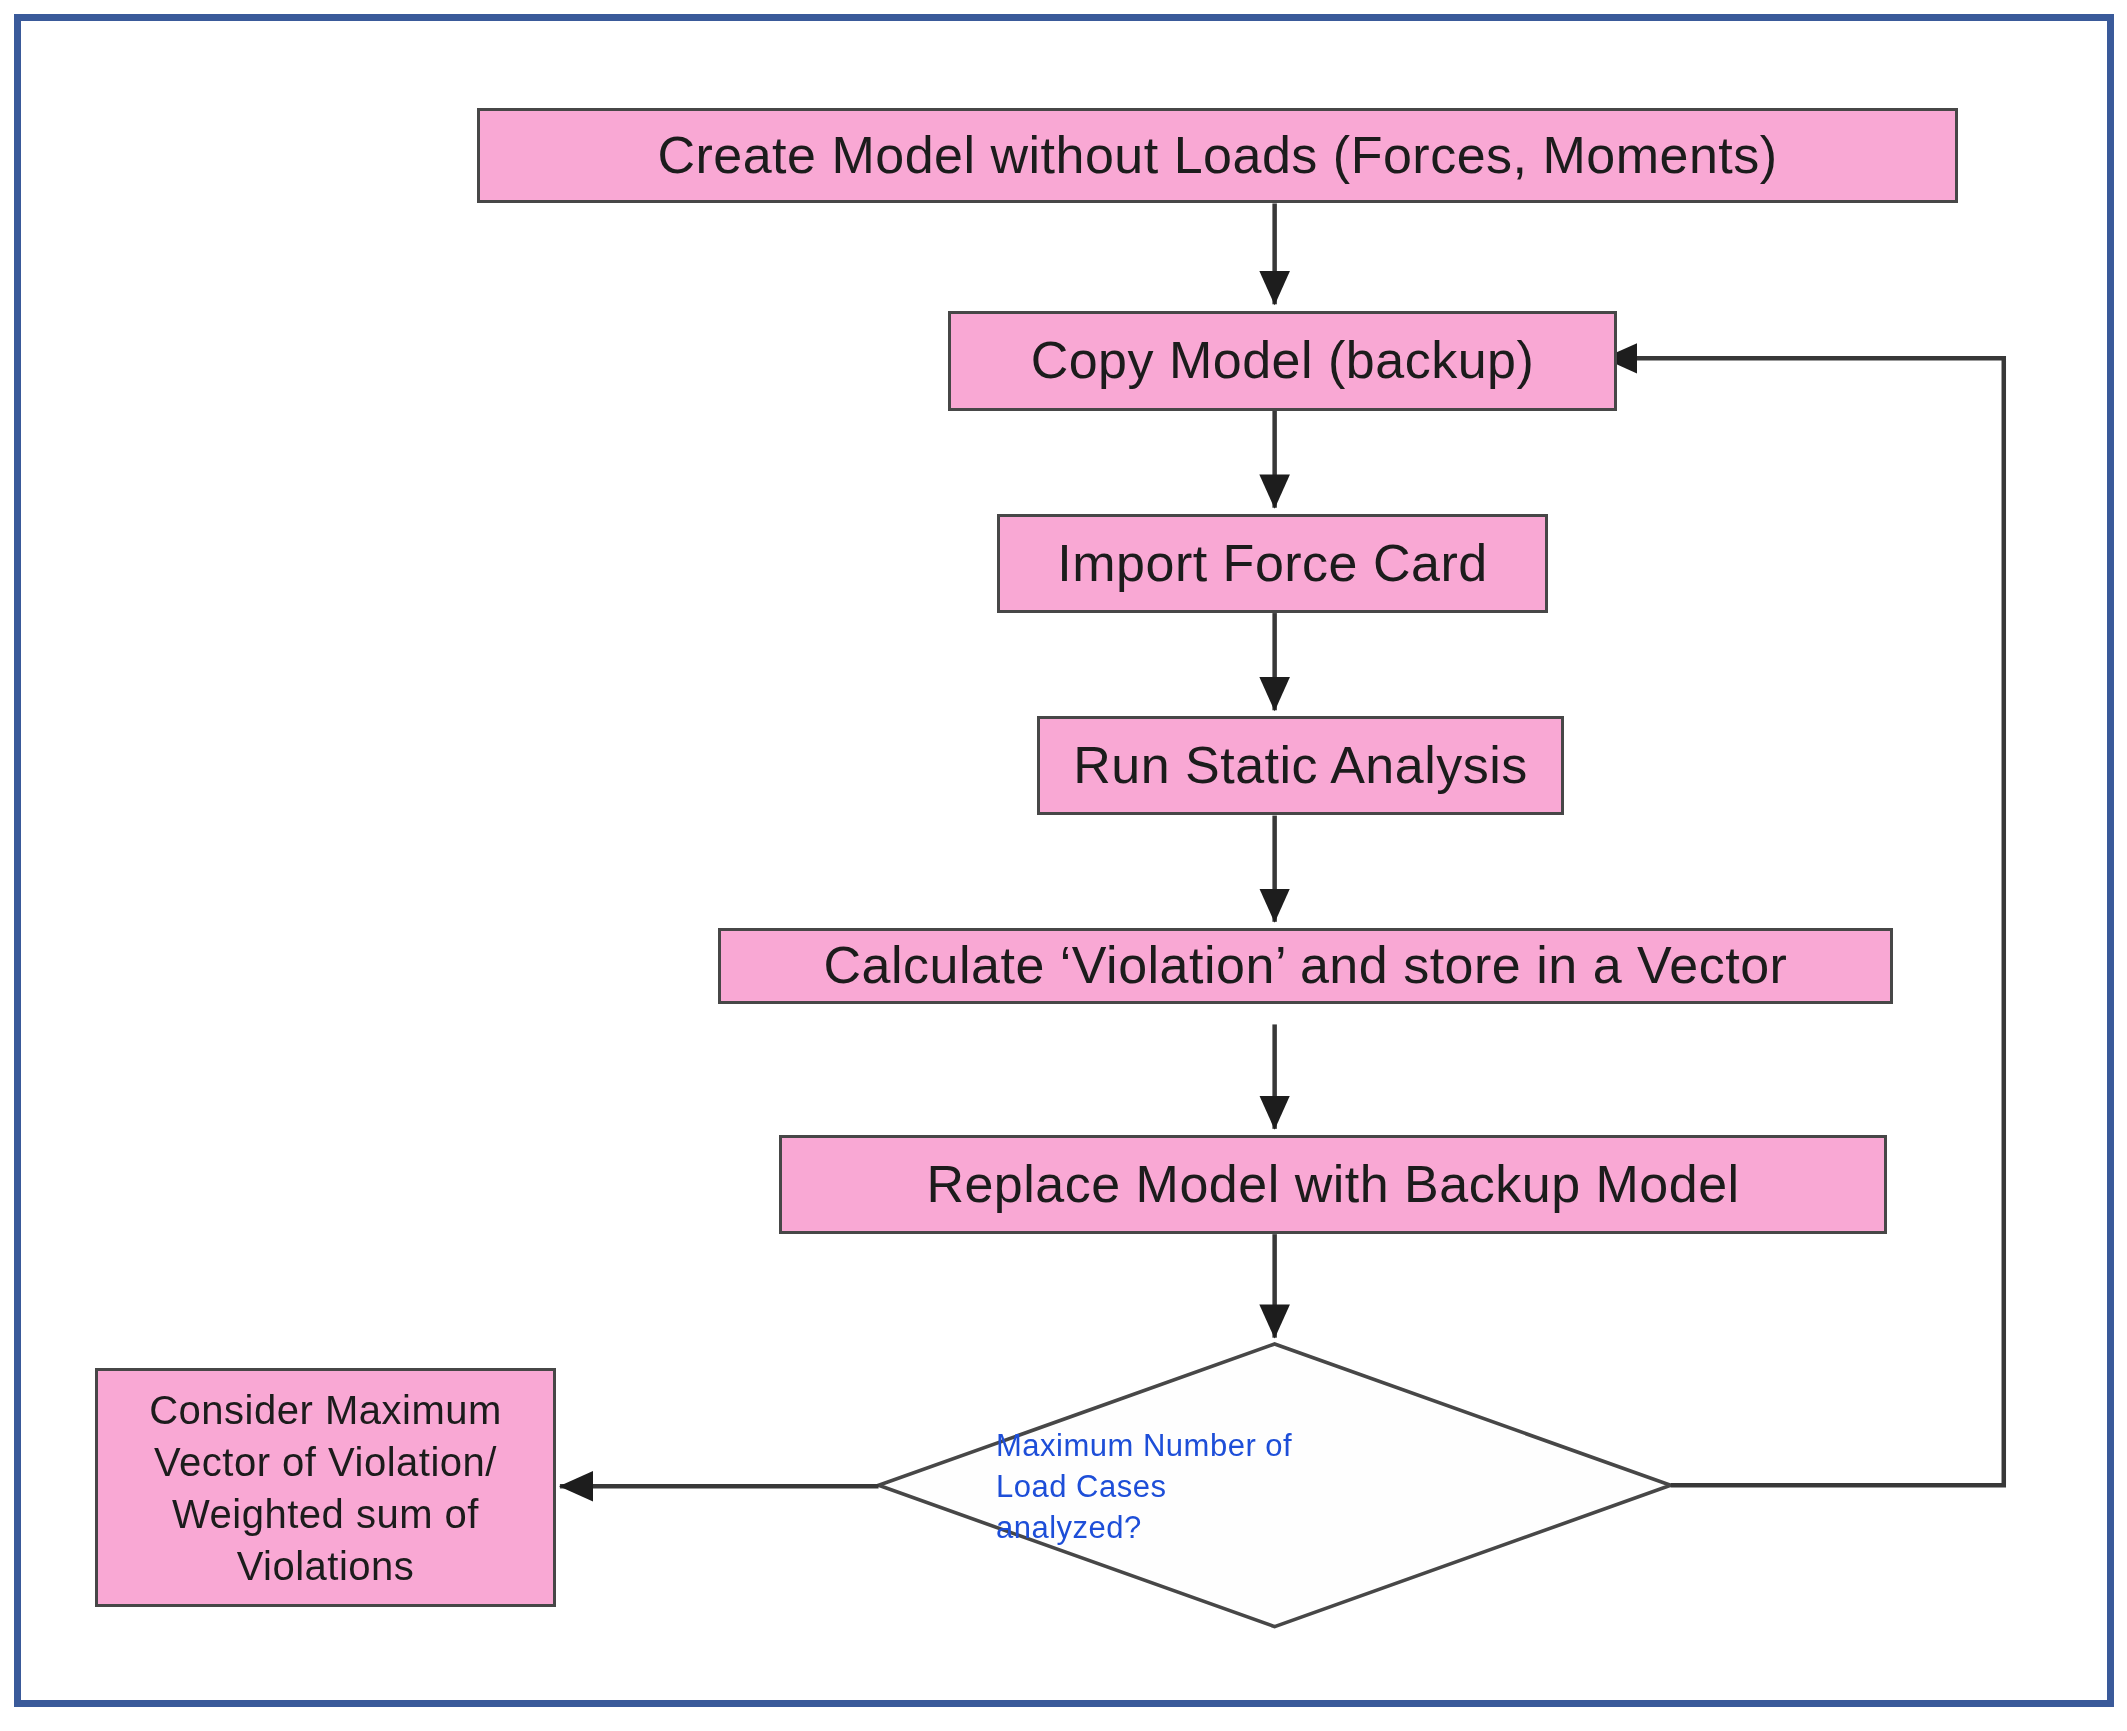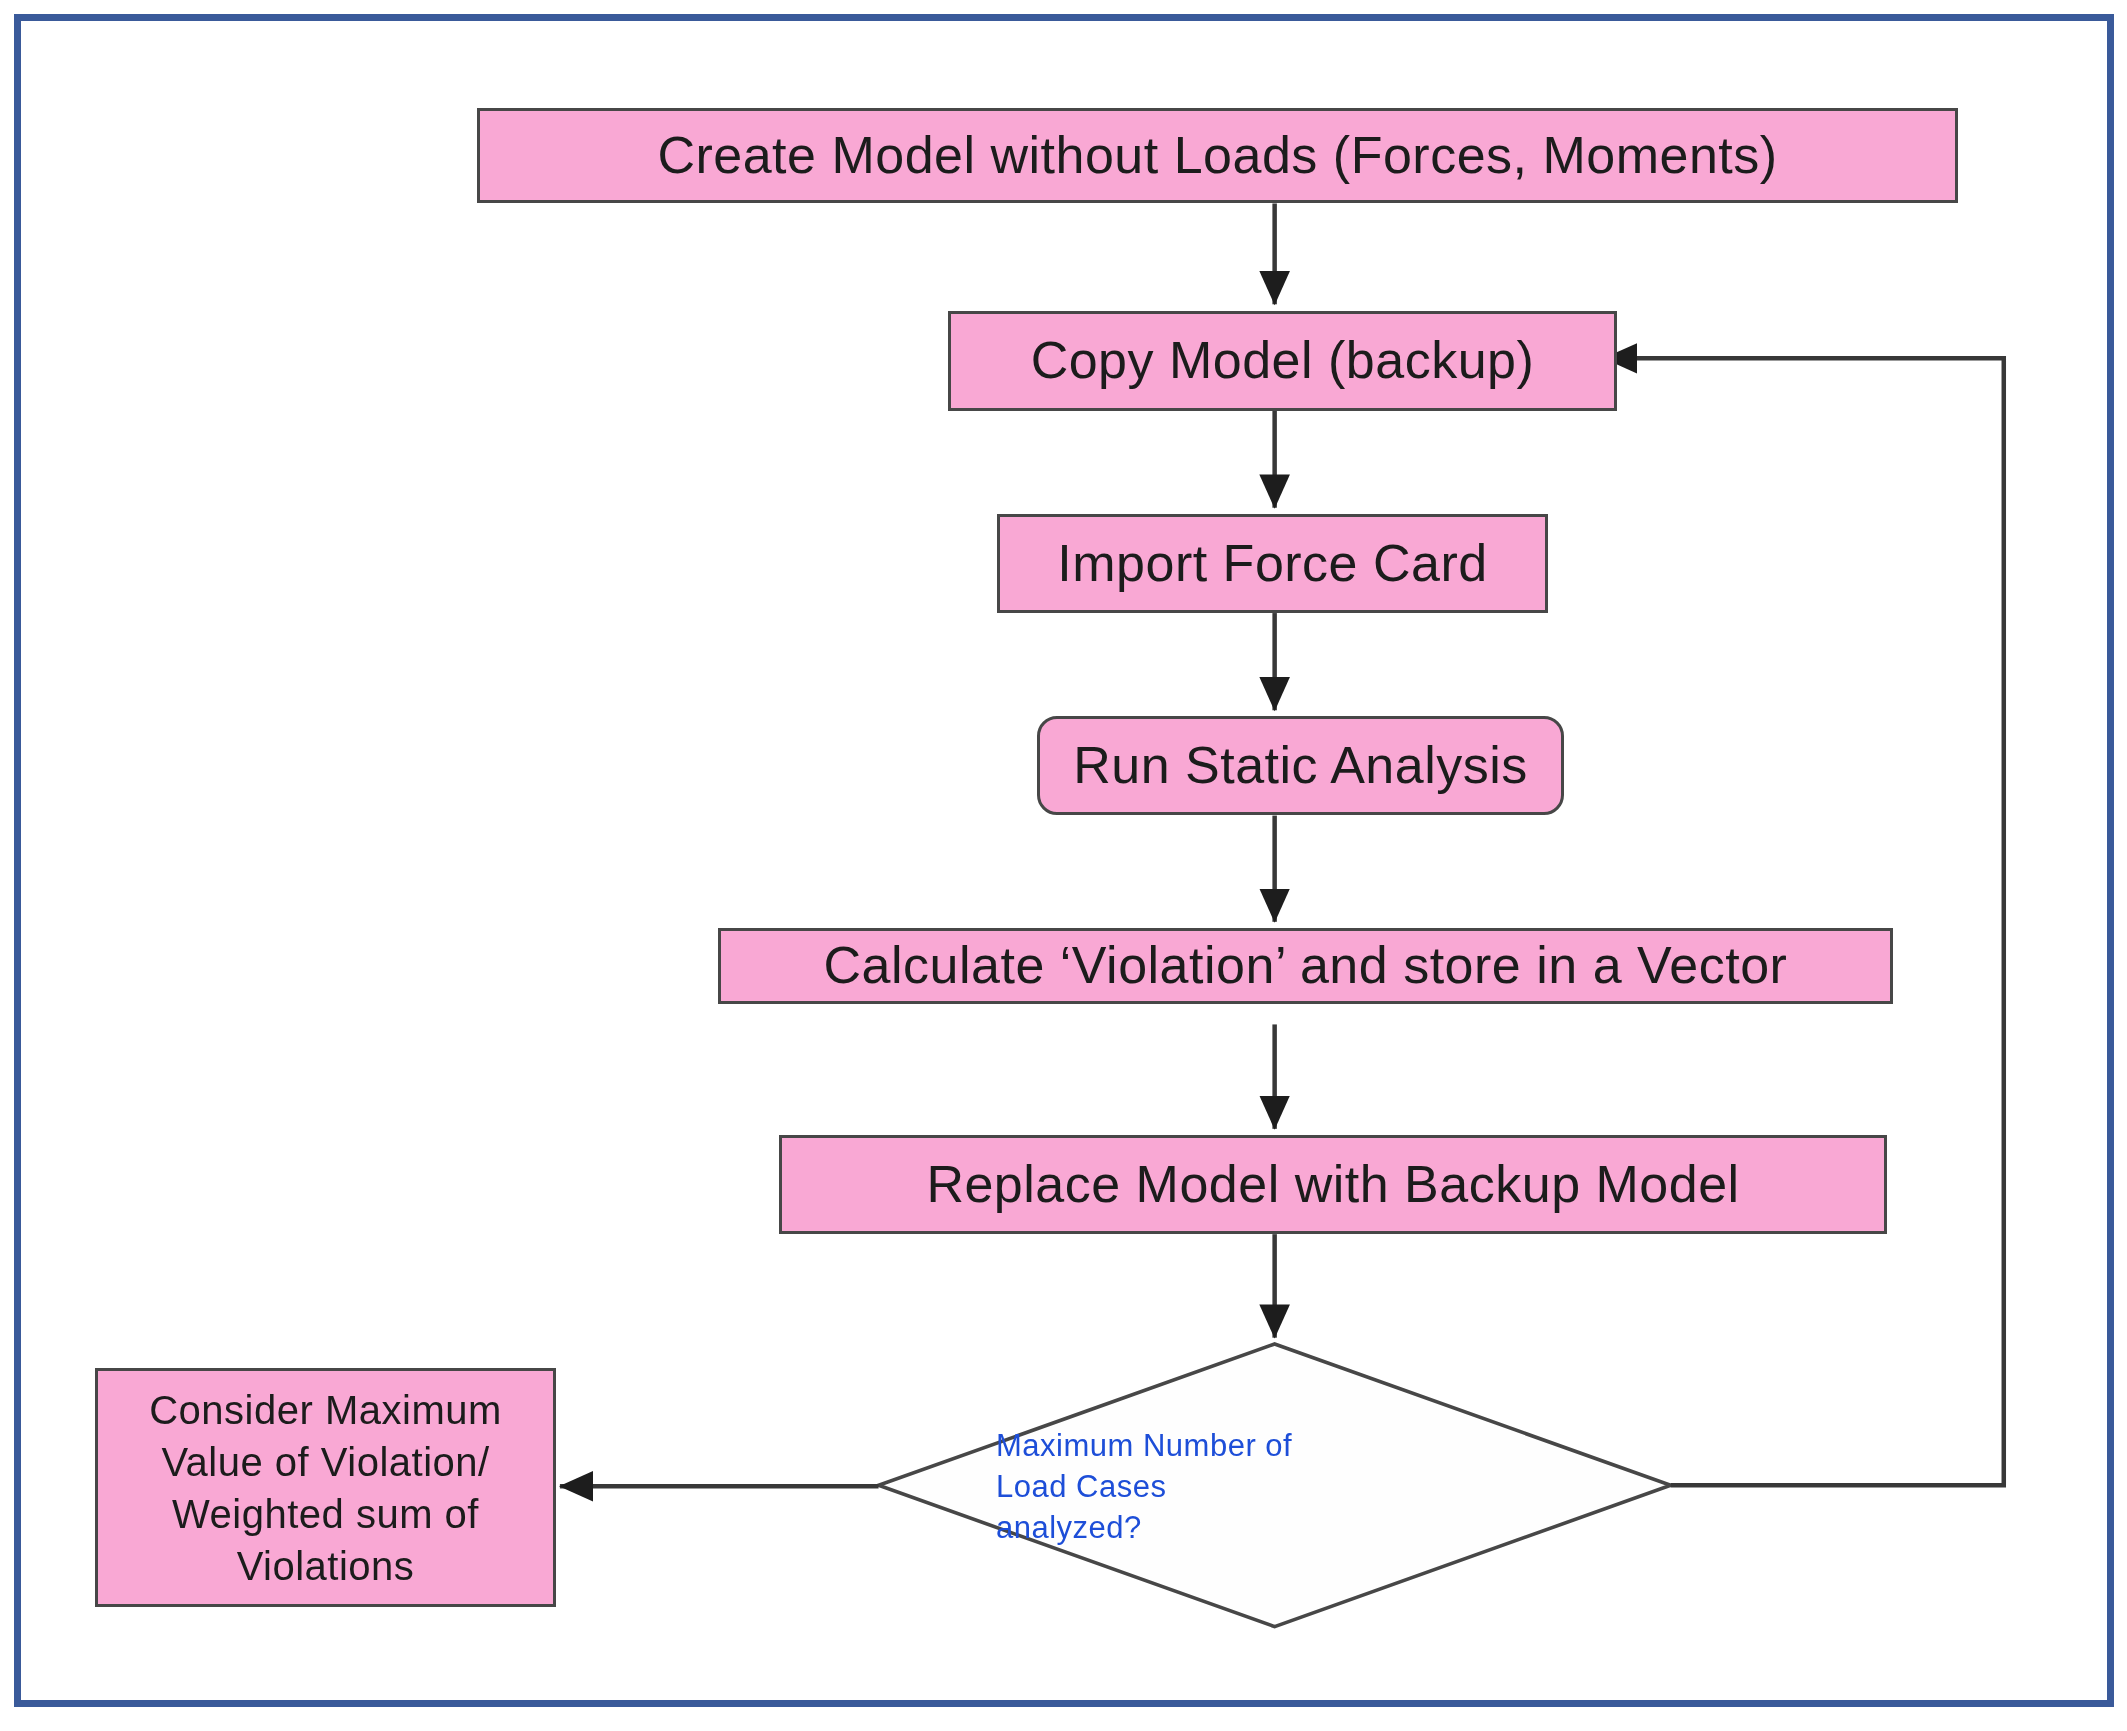--- a/index.html
+++ b/index.html
@@ -101,28 +101,28 @@
 
     <polyline class="conn" points="1856,1650 2226,1650 2226,398 1782,398" marker-end="url(#arrowhead)"></polyline>
   </svg>
 
   <div class="node" style="left:477px; top:108px; width:1481px; height:95px;">Create Model without Loads (Forces, Moments)</div>
 
   <div class="node" style="left:929px; top:311px; width:669px; height:100px;margin-left:19px;">Copy Model (backup)</div>
 
   <div class="node" style="left:997px; top:514px; width:551px; height:99px;">Import Force Card</div>
 
-  <div class="node" style="left:1037px; top:716px; width:527px; height:99px;border-radius:20px;">Run Static Analysis</div>
+  <div class="node" style="left:1037px; top:716px; width:527px; height:99px;">Run Static Analysis</div>
 
   <div class="node" style="left:690px; top:928px; width:1175px; height:76px;margin-left:28px;">Calculate ‘Violation’ and store in a Vector</div>
 
   <div class="node" style="left:779px; top:1135px; width:1108px; height:99px;">Replace Model with Backup Model</div>
 
   <div class="node small" style="left:95px; top:1368px; width:461px; height:239px;">Consider Maximum
-Value of Violation/
+Vector of Violation/
 Weighted sum of
 Violations</div>
 
   <div class="diamond-label">Maximum Number of
 Load Cases
 analyzed?</div>
 
   <div class="frame"></div>
 
 </div>

